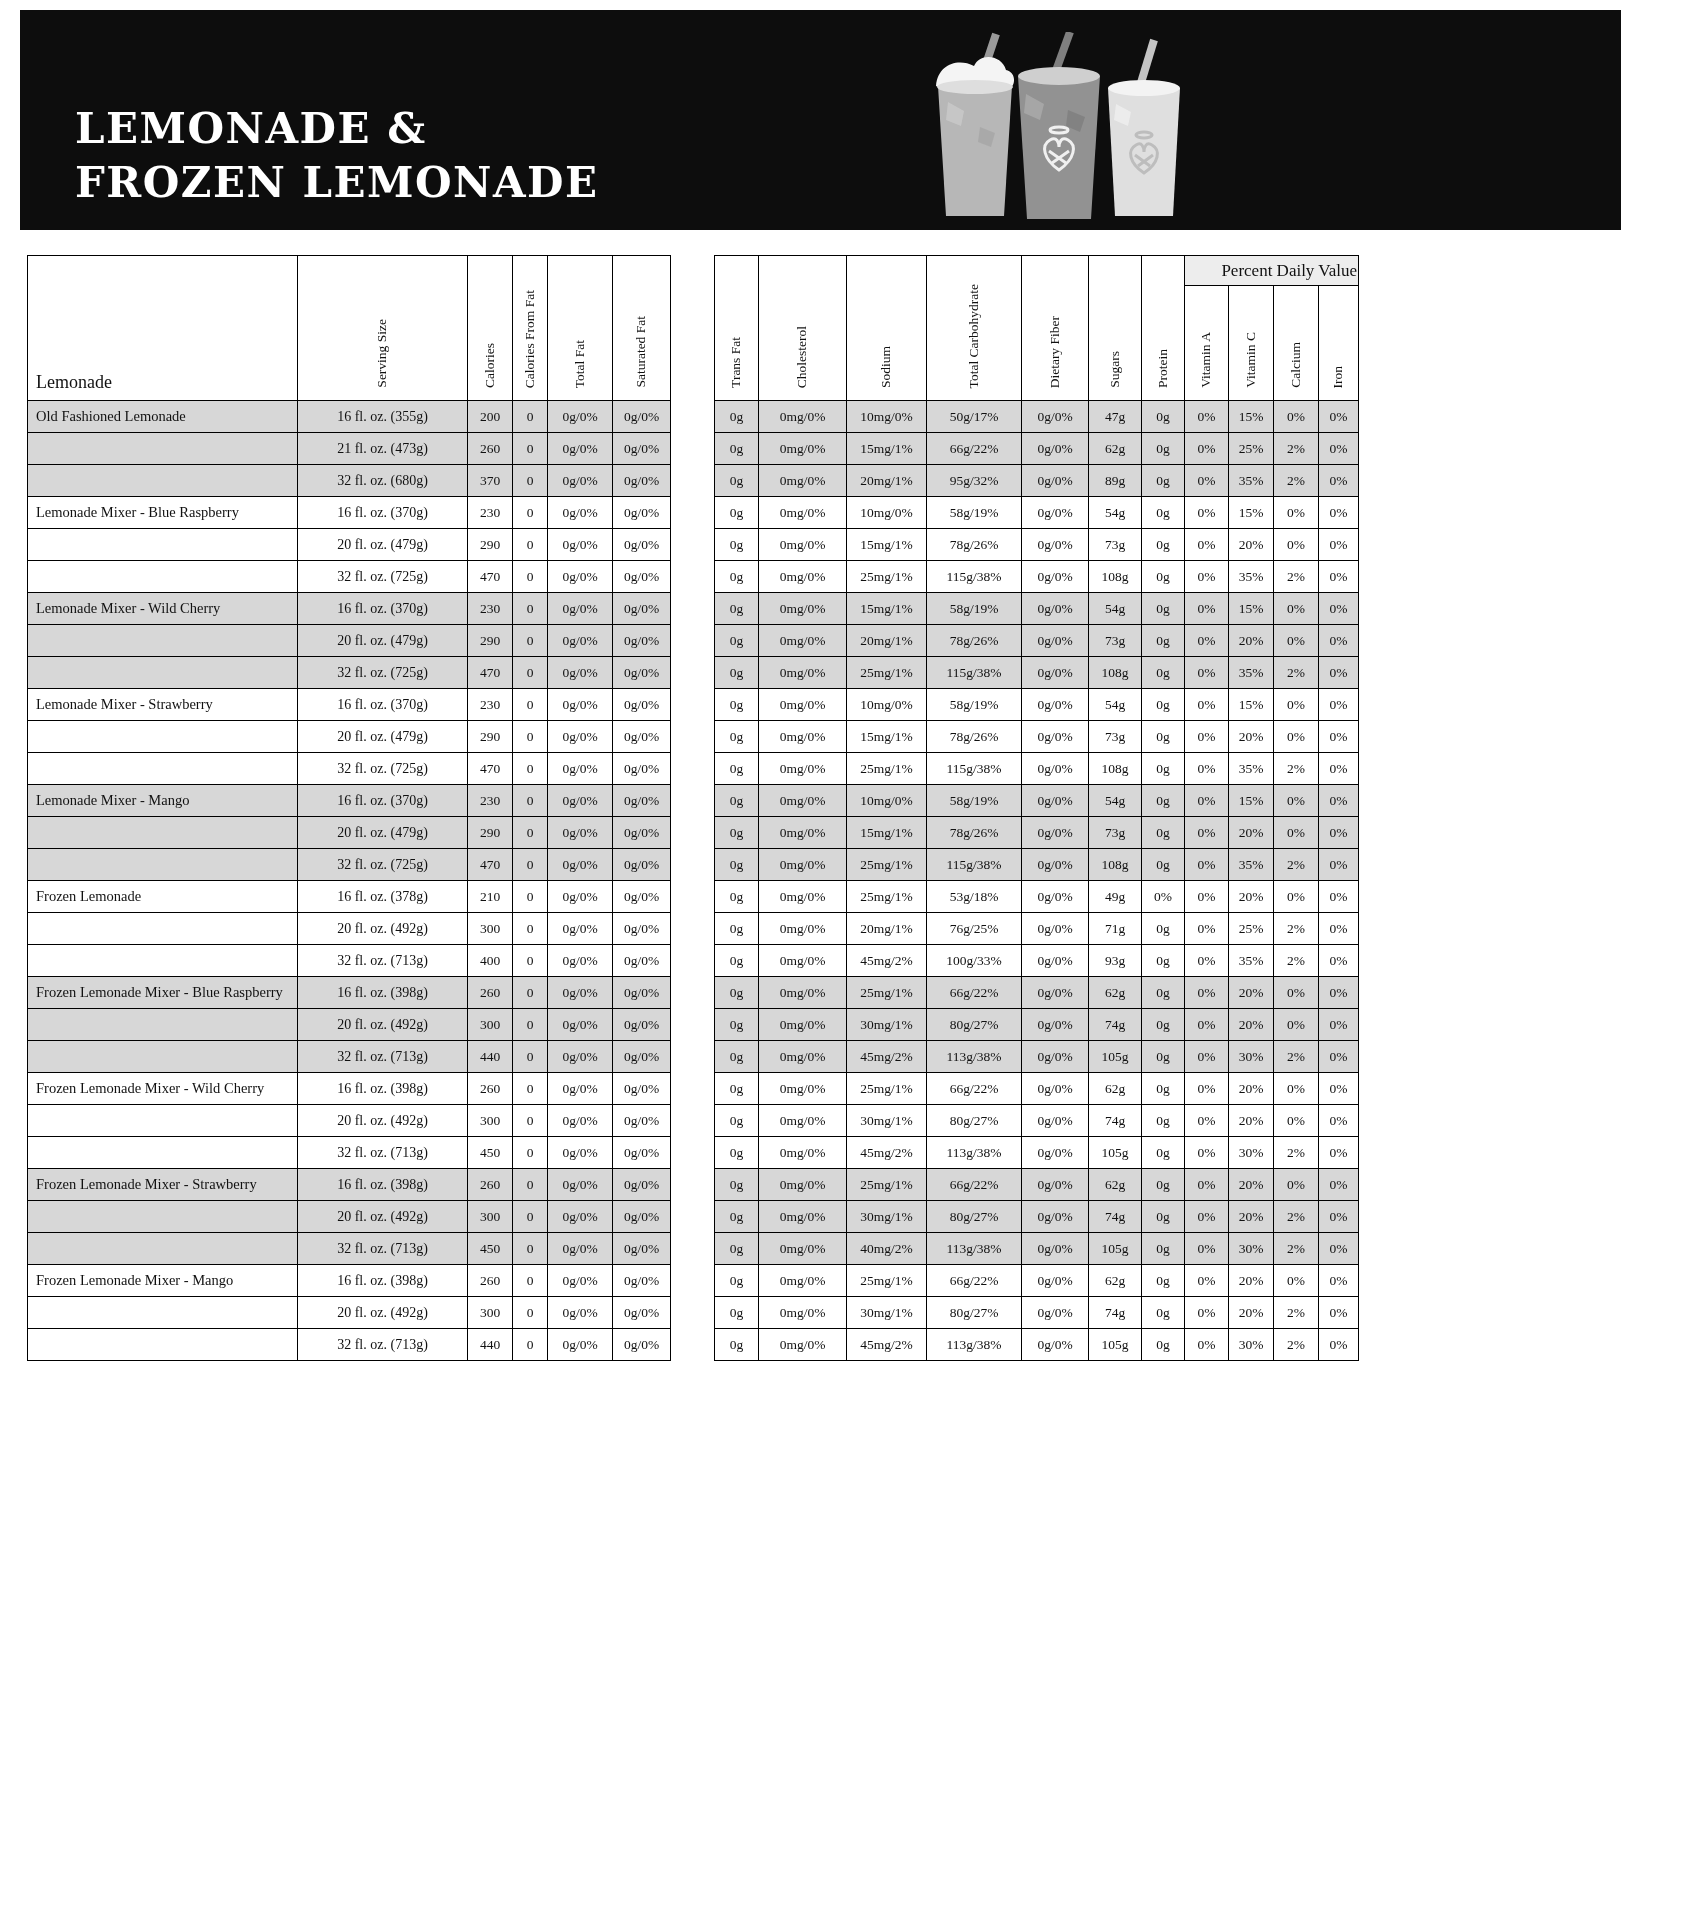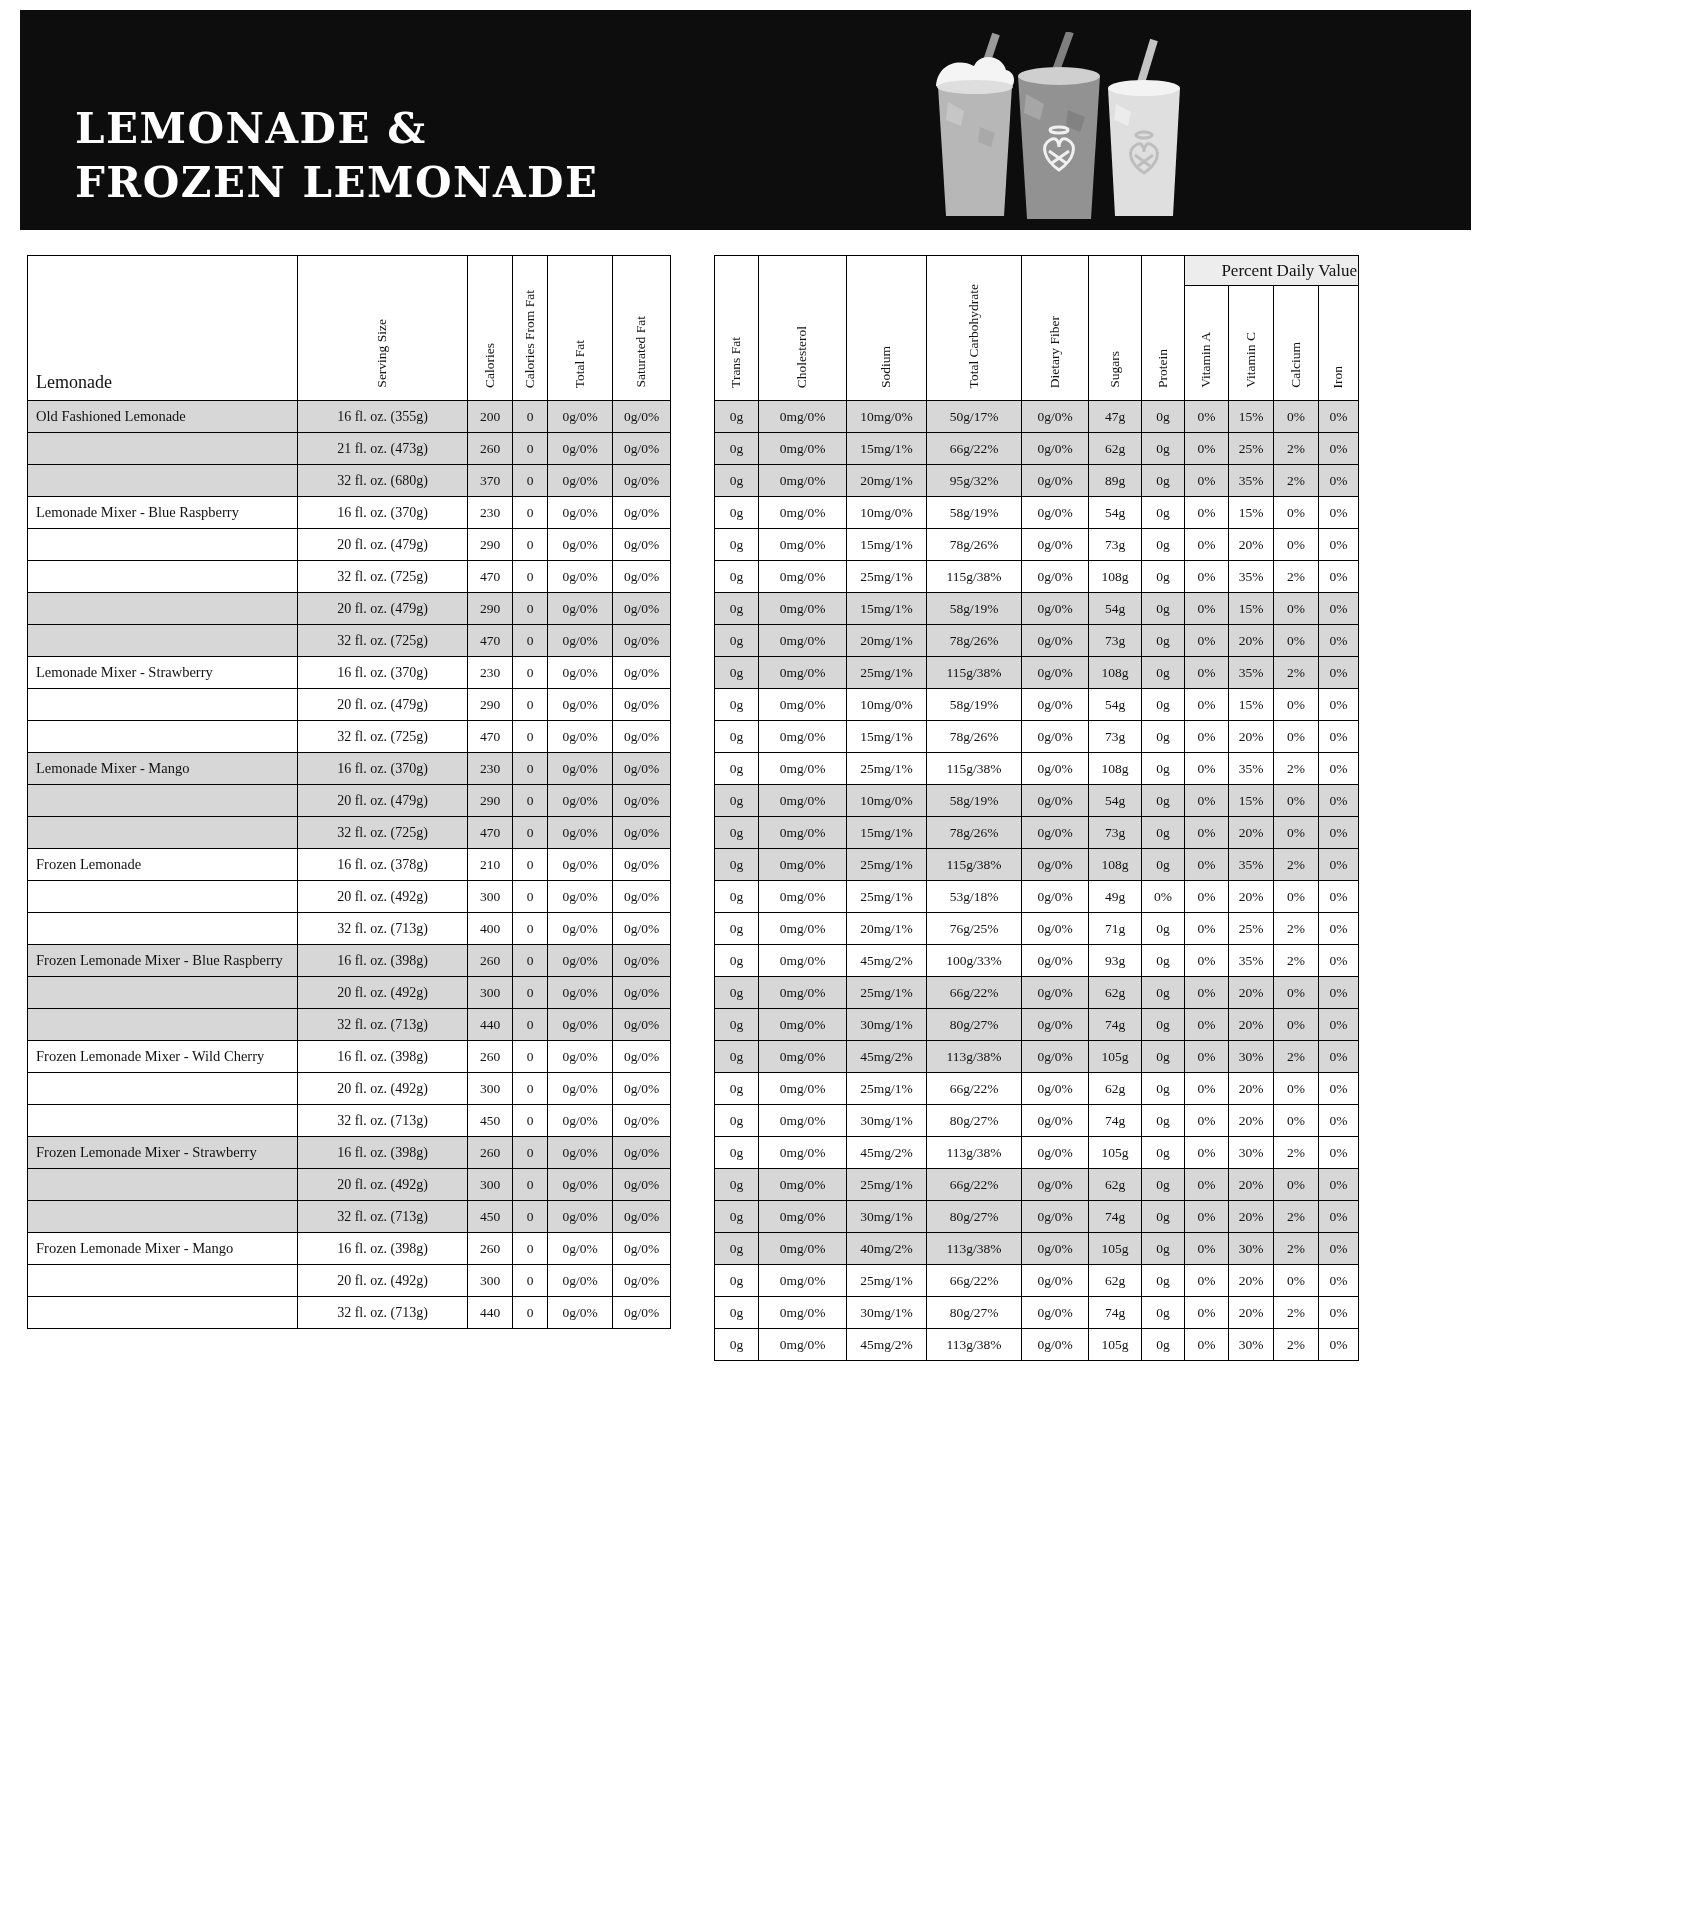--- a/index.html
+++ b/index.html
@@ -2,21 +2,21 @@
 <html style="--banner-bg: #0d0d0d; --shade: #d7d7d7;"><head>
 <meta charset="utf-8">
 <style>
   html,body { margin:0; padding:0; }
   body {
     width:1695px; height:1920px; background:#ffffff; position:relative;
     font-family:"Liberation Serif", serif; color:#111;
   }
   
   .banner {
-    position:absolute; left:20px; top:10px; width:1451px; height:220px;
+    position:absolute; left:20px; top:10px; width:1601px; height:220px;
     background:var(--banner-bg,#0d0d0d);
   }
   .banner .title {
     position:absolute; left:55px; top:92px; color:#fff;
     font-family:"DejaVu Serif", serif; font-weight:bold;
     font-size:42px; line-height:1.28; letter-spacing:1.5px;
   }
   .cups { position:absolute; left:880px; top:22px; }
   
   .tables {
@@ -153,20 +153,28 @@
         </tr>
         <tr>
           <td class="name-cell"></td>
           <td class="serving-cell">32 fl. oz. (725g)</td>
           <td>470</td>
           <td>0</td>
           <td>0g/0%</td>
           <td>0g/0%</td>
         </tr>
         <tr class="shaded">
+          <td class="name-cell">Lemonade Mixer - Wild Cherry</td>
+          <td class="serving-cell">16 fl. oz. (370g)</td>
+          <td>230</td>
+          <td>0</td>
+          <td>0g/0%</td>
+          <td>0g/0%</td>
+        </tr>
+        <tr class="shaded">
           <td class="name-cell"></td>
           <td class="serving-cell">20 fl. oz. (479g)</td>
           <td>290</td>
           <td>0</td>
           <td>0g/0%</td>
           <td>0g/0%</td>
         </tr>
         <tr class="shaded">
           <td class="name-cell"></td>
           <td class="serving-cell">32 fl. oz. (725g)</td>

